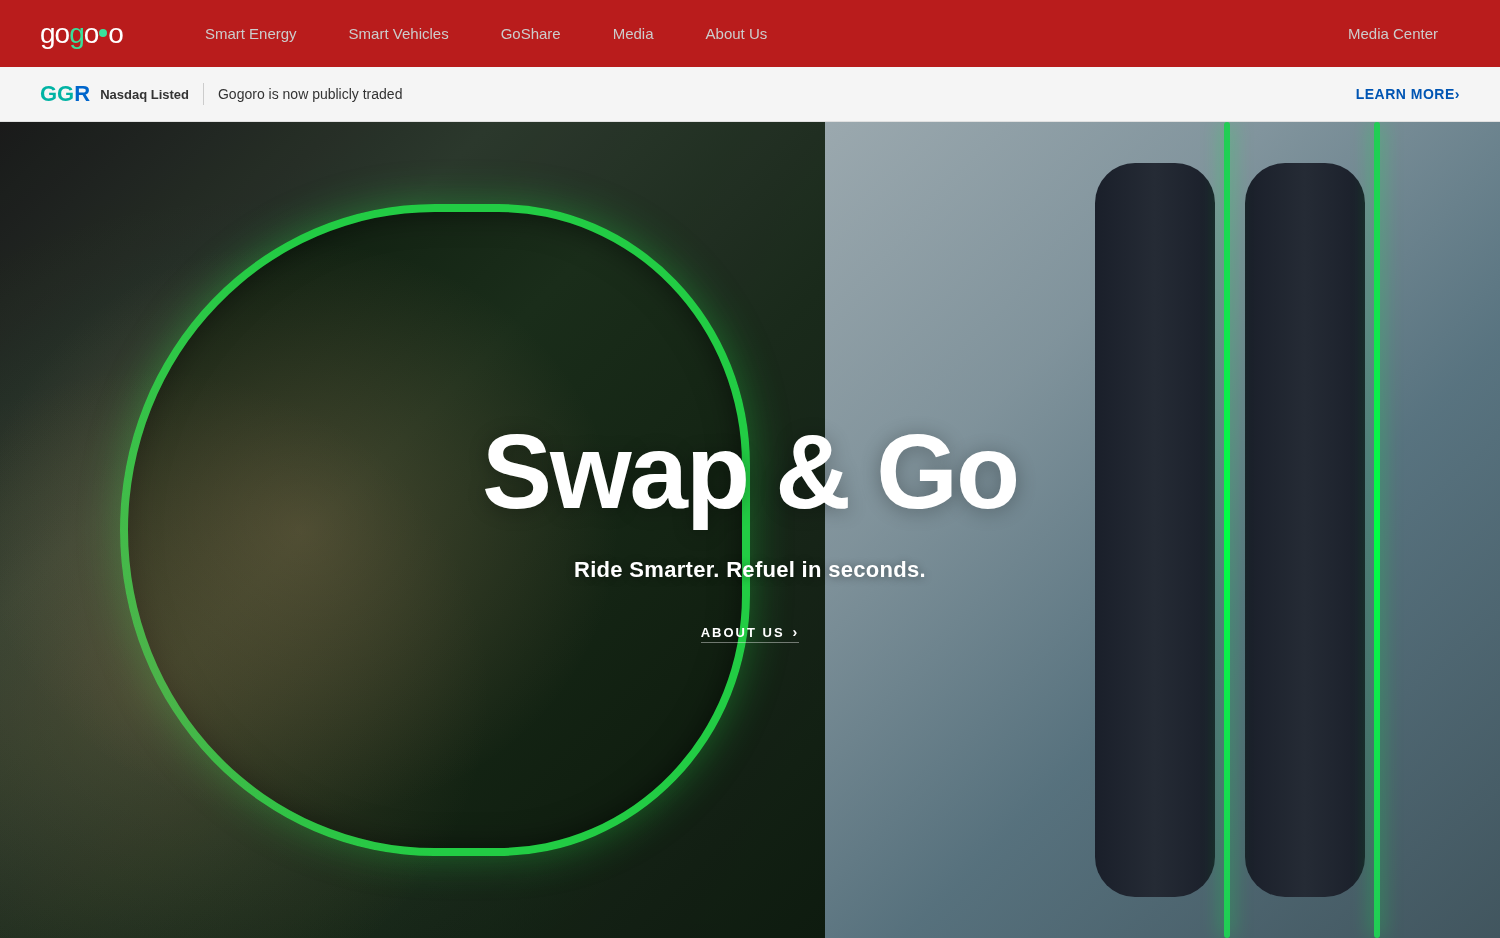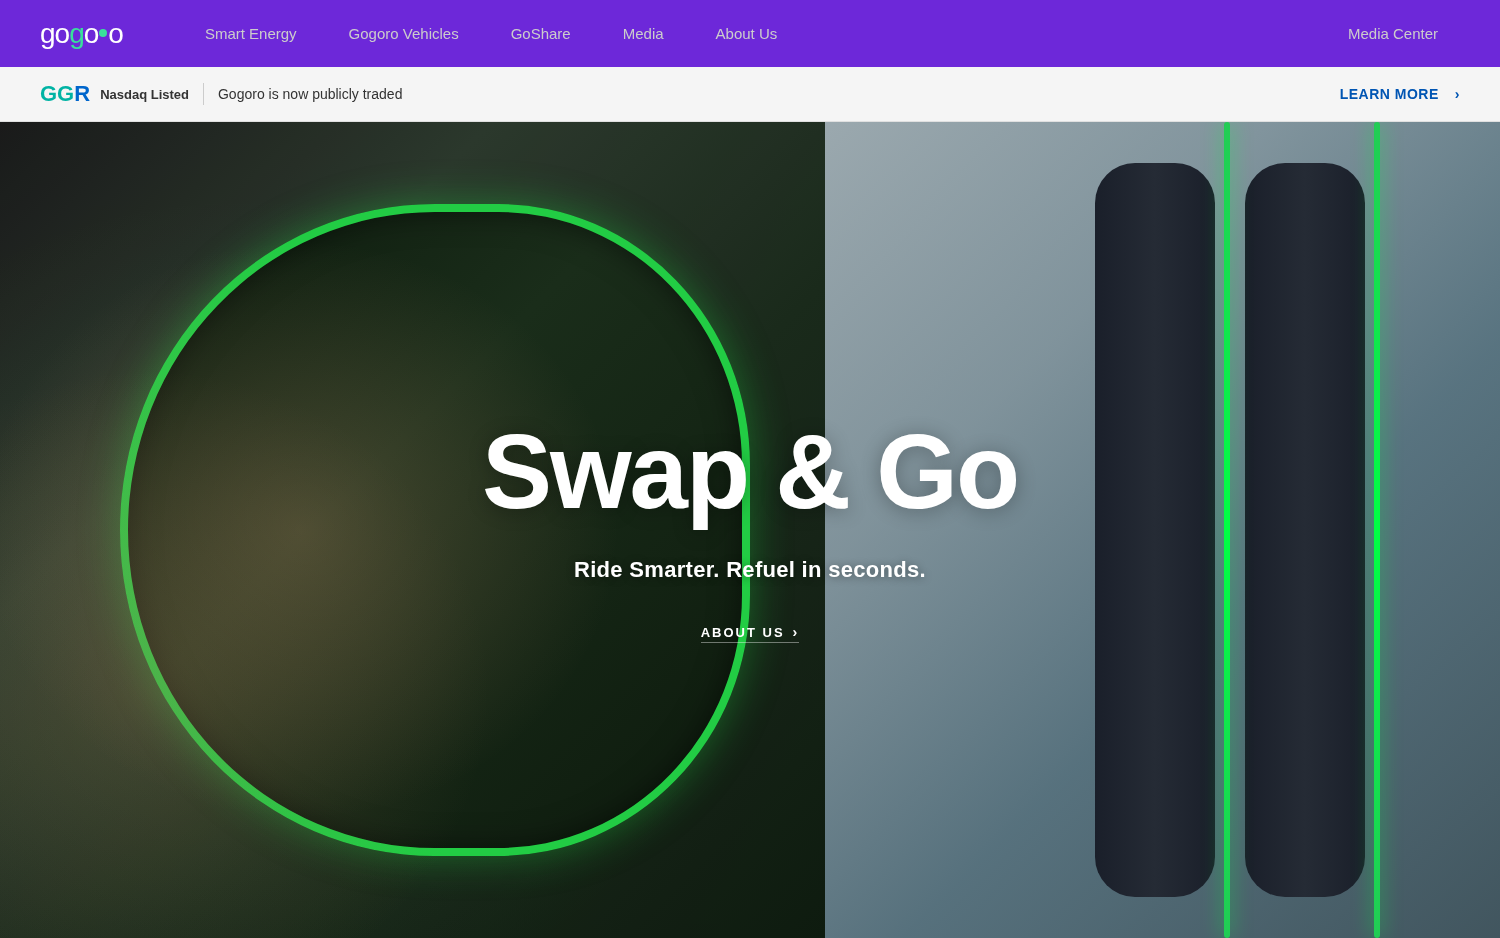--- a/index.html
+++ b/index.html
@@ -8,21 +8,21 @@
       font-family: -apple-system, BlinkMacSystemFont, 'Segoe UI', Arial, sans-serif;
       width: 1500px;
       min-height: 938px;
       overflow: hidden;
     }
 
     
     .navbar {
       width: 100%;
       height: 67px;
-      background-color: #6d28d9;
+      background-color: #b91c1c;
       display: flex;
       align-items: center;
       padding: 1px 40px;
       position: relative;
       z-index: 100;
     }
 
     .navbar-logo {
       display: flex;
       align-items: center;
@@ -123,21 +123,21 @@
     .ticker-learn-more {
       color: #0055b3;
       font-size: 14px;
       font-weight: 700;
       text-decoration: none;
       letter-spacing: 0.5px;
       cursor: pointer;
       text-transform: uppercase;
       display: flex;
       align-items: center;
-      gap: 16px;
+      gap: 0;
     }
 
     
     .hero {
       width: 100%;
       height: calc(938px - 67px - 55px);
       position: relative;
       overflow: hidden;
       display: flex;
       align-items: center;
@@ -306,21 +306,21 @@
 
 <nav class="navbar">
   <div class="navbar-logo">
     <span class="logo-text">
       go<span style="color:#39e09b;">g</span>o<span class="logo-dot"></span>o
     </span>
   </div>
 
   <div class="nav-links-left">
     <a class="nav-link">Smart Energy</a>
-    <a class="nav-link">Gogoro Vehicles</a>
+    <a class="nav-link">Smart Vehicles</a>
     <a class="nav-link">GoShare</a>
     <a class="nav-link">Media</a>
     <a class="nav-link">About Us</a>
   </div>
 
   <div class="nav-links-right">
     <a class="nav-link">Media Center</a>
   </div>
 </nav>
 

